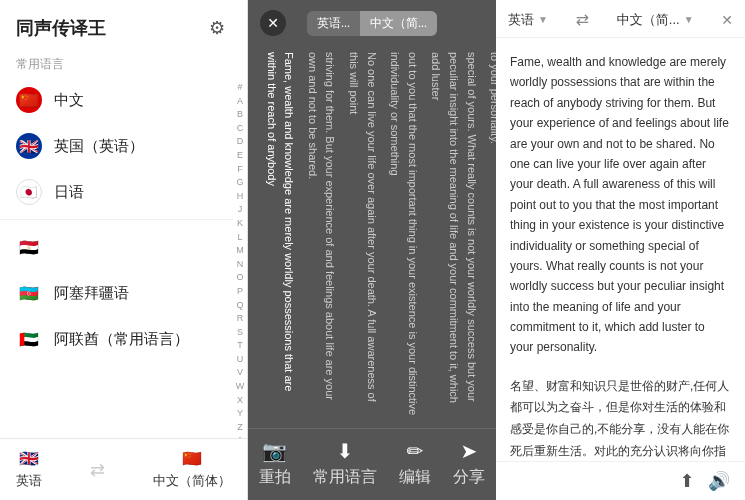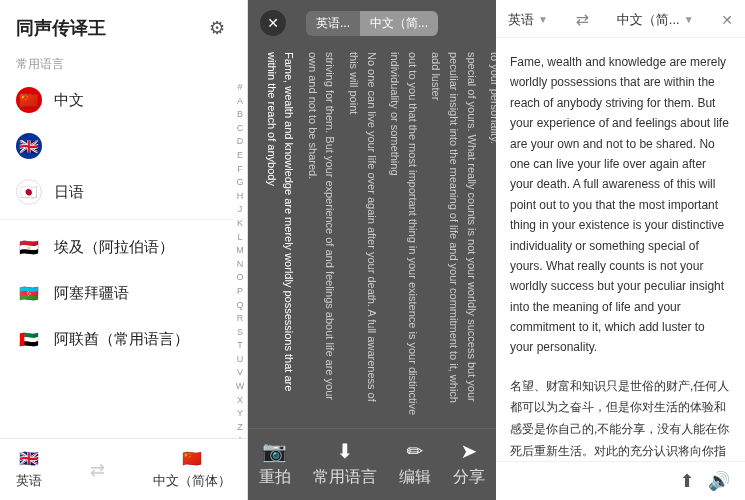--- a/index.html
+++ b/index.html
@@ -159,20 +159,21 @@
       gap: 0;
       background: rgba(255,255,255,0.15);
       border-radius: 6px;
       overflow: hidden;
     }
     .mid-lang-tab {
       padding: 4px 10px;
       font-size: 12px;
       color: #fff;
       cursor: pointer;
+      font-family: Liberation Serif, serif;
     }
     .mid-lang-tab.active {
       background: rgba(255,255,255,0.3);
     }
     .mid-content {
       flex: 1;
       overflow: hidden;
       display: flex;
       flex-direction: column;
     }
@@ -324,36 +325,36 @@
           <div class="flag flag-cn">
             <span class="flag-cn-inner">🇨🇳</span>
           </div>
           <span>中文</span>
         </div>
 
         <div class="lang-item">
           <div class="flag flag-uk">
             <span class="flag-uk-inner">🇬🇧</span>
           </div>
+          <span>英国（英语）</span>
         </div>
 
         <div class="lang-item">
           <div class="flag flag-jp">
             <span class="flag-jp-inner">🇯🇵</span>
           </div>
           <span>日语</span>
         </div>
 
         <div class="divider-section"></div>
 
         <div class="lang-item">
           <div class="flag">
             <span class="flag-eg">🇪🇬</span>
           </div>
-          <span>埃及（阿拉伯语）</span>
         </div>
 
         <div class="lang-item">
           <div class="flag">
             <span class="flag-az">🇦🇿</span>
           </div>
           <span>阿塞拜疆语</span>
         </div>
 
         <div class="lang-item">

